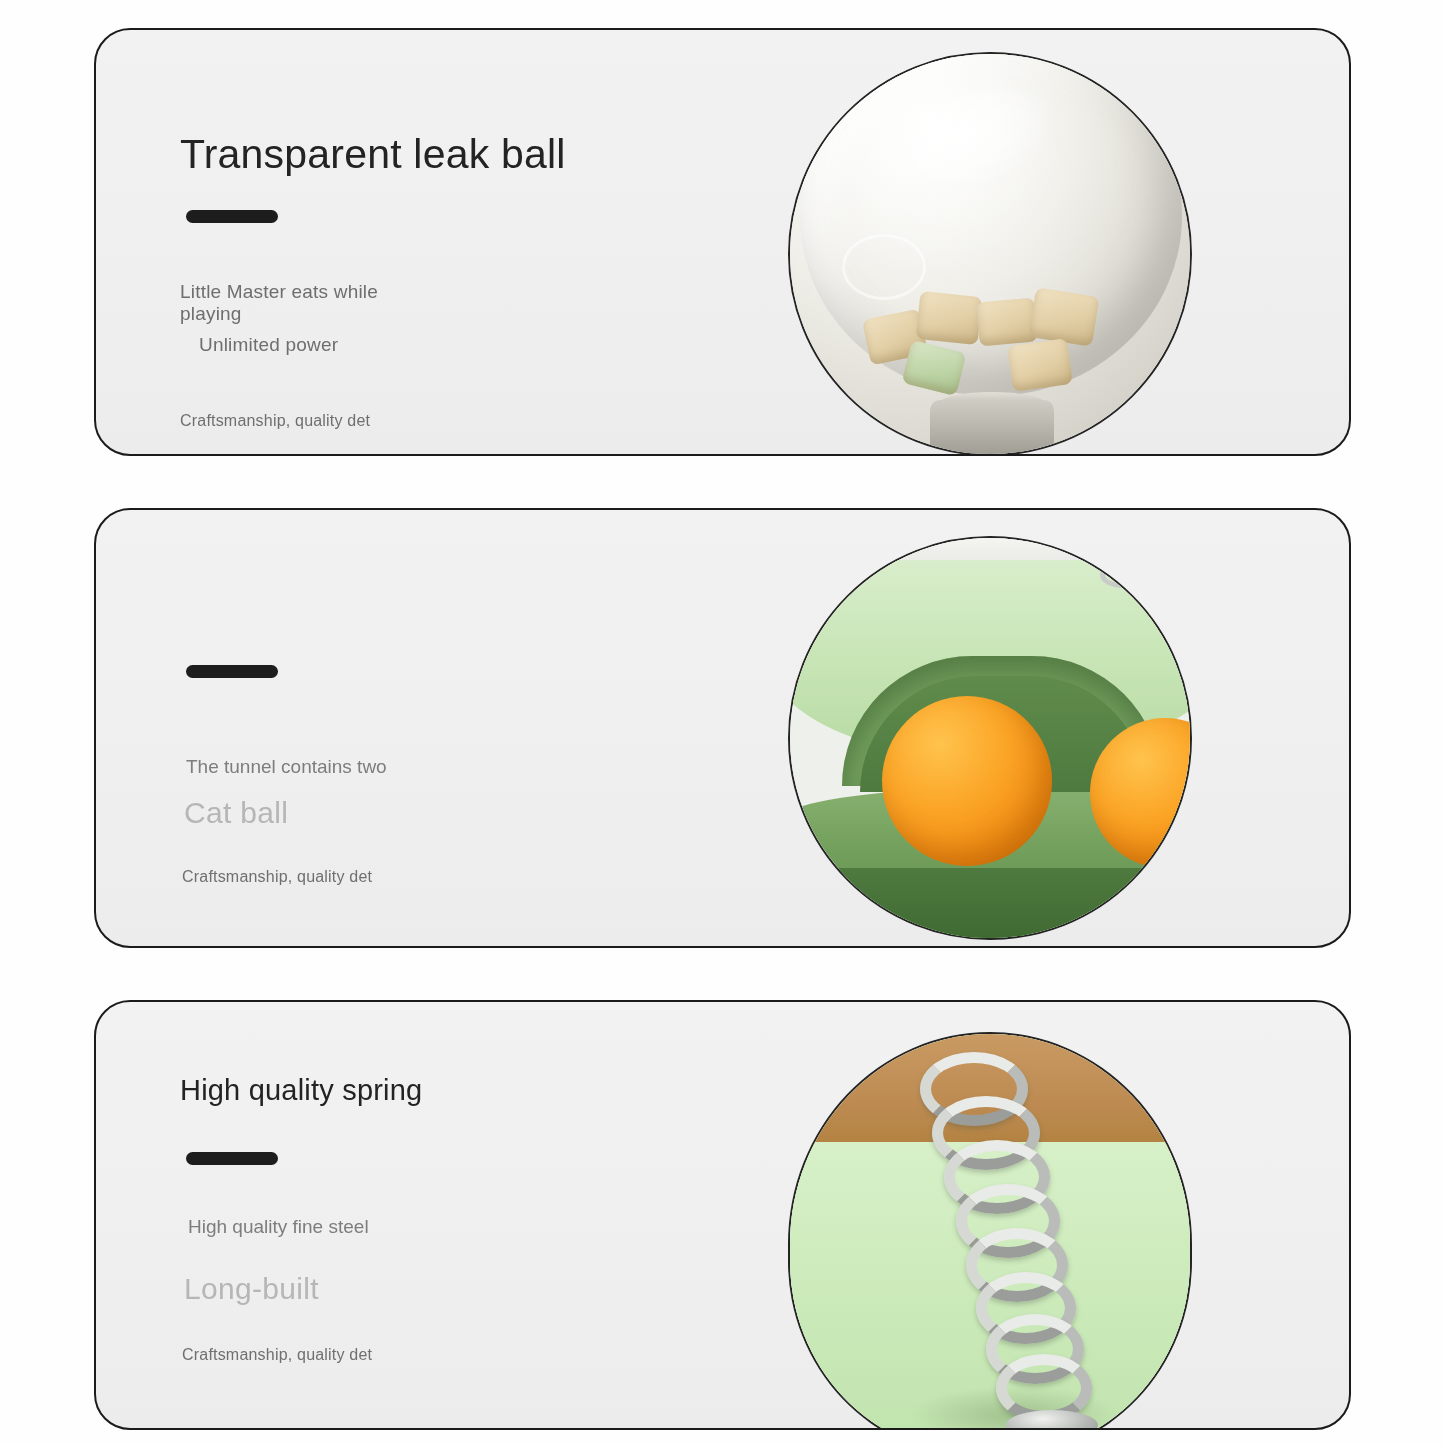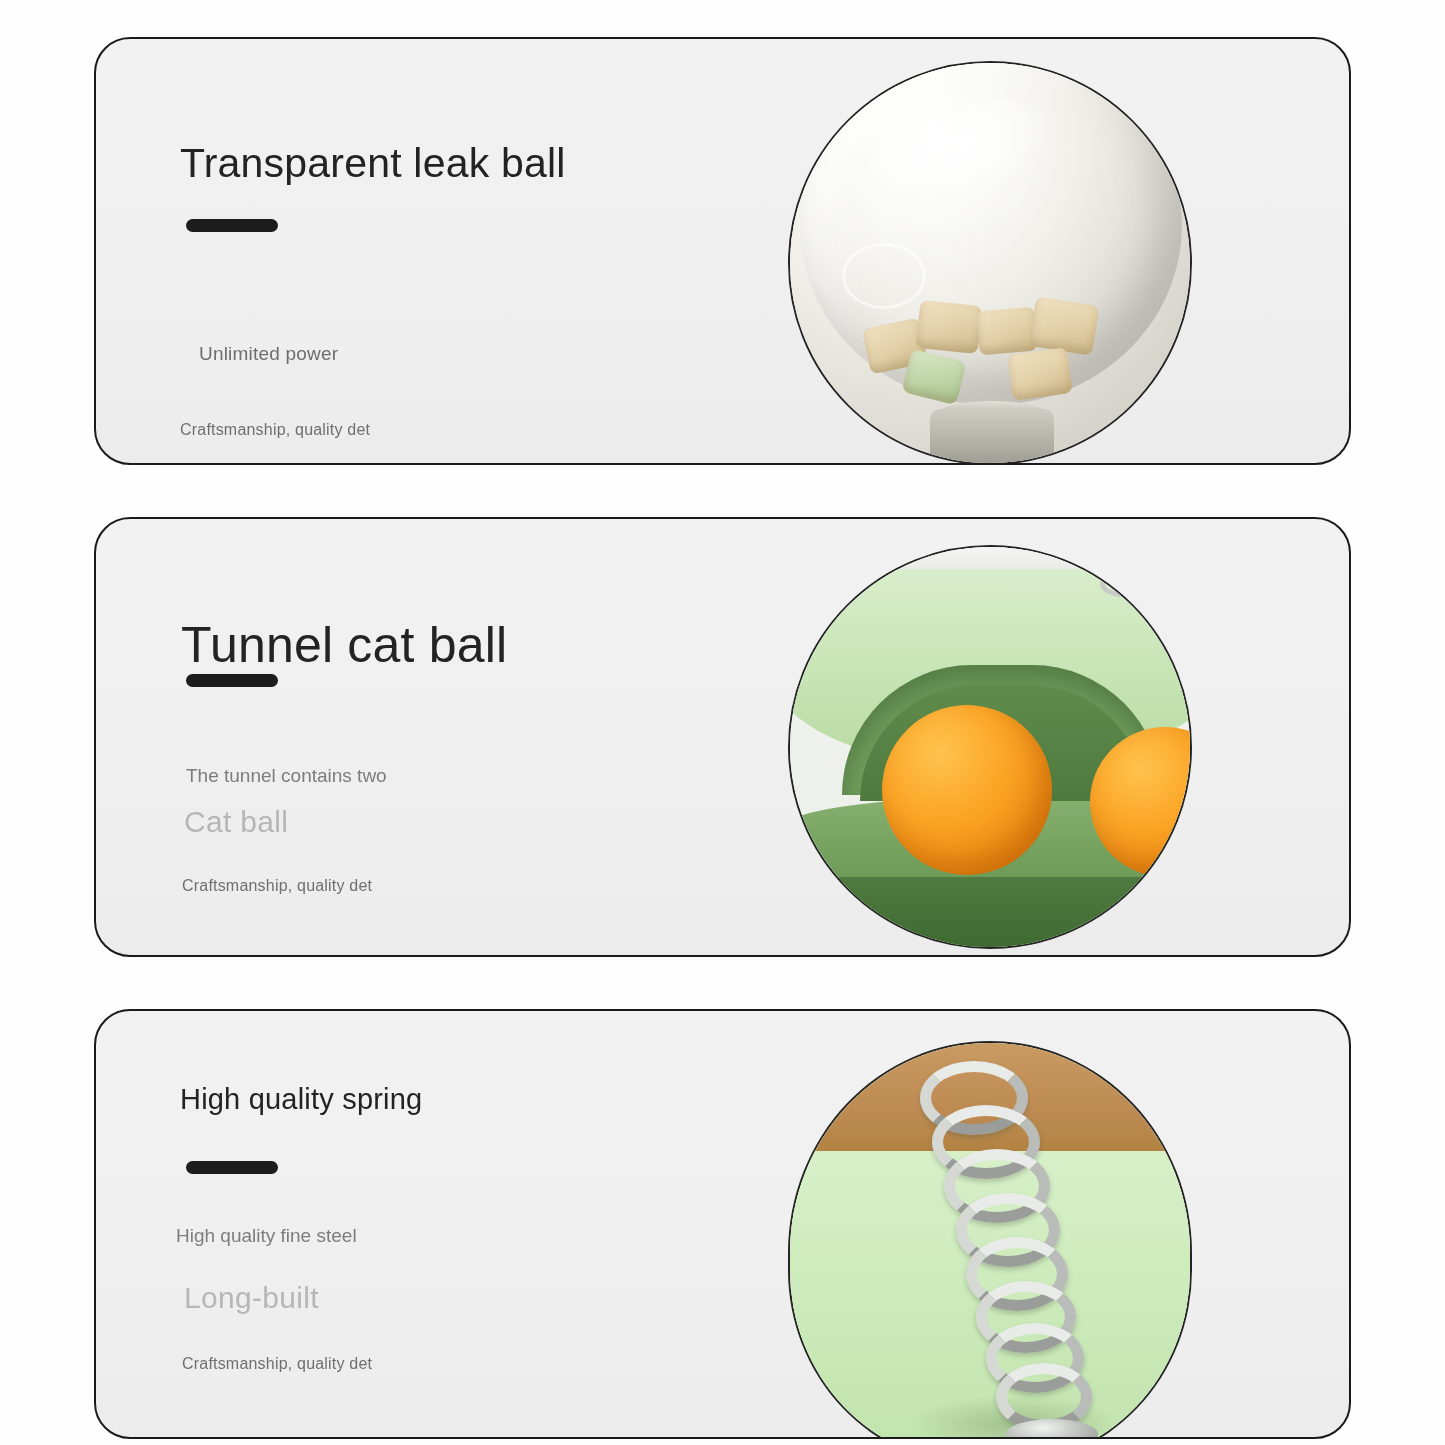--- a/index.html
+++ b/index.html
@@ -14,21 +14,21 @@
     overflow: hidden;
   }
   .page {
     width: 1445px;
     height: 1445px;
     position: relative;
     background: #fefefe;
     display: flex;
     flex-direction: column;
     justify-content: flex-start;
-    padding-top: 37px;
+    padding-top: 28px;
     box-sizing: border-box;
   }
   .card {
     position: relative;
     margin: 0 auto;
     width: 1257px;
     border: 2px solid #1b1b1b;
     border-radius: 36px;
     background: linear-gradient(180deg, #f2f2f2 0%, #efefef 60%, #ececec 100%);
     box-sizing: border-box;
@@ -98,21 +98,21 @@
   .c1-sub   { top: 232px; left: 84px; width: 230px; }
   .c1-sub2  { top: 285px; left: 84px; width: 300px; margin-left: 19px; }
   .c1-foot  { top: 344px; left: 84px; width: 260px; }
 
   
   .c2-sub   { top: 222px; left: 90px; width: 320px; }
   .c2-big   { top: 256px; left: 88px; }
   .c2-foot  { top: 320px; left: 86px; width: 260px; }
 
   
-  .c3-sub   { top: 190px; left: 80px; width: 200px; }
+  .c3-sub   { top: 190px; left: 92px; width: 200px; }
   .c3-big   { top: 240px; left: 88px; }
   .c3-foot  { top: 306px; left: 86px; width: 260px; }
 
   
   .photo {
     position: absolute;
     border-radius: 50%;
     border: 2px solid #242424;
     overflow: hidden;
   }
@@ -273,20 +273,21 @@
 </style>
 </head>
 <body>
 
 <div class="page">
 
   <section class="card card-1">
     <div class="card-inner">
       <h2 class="title title-1">Transparent leak ball</h2>
       <div class="dash dash-1"></div>
+      <p class="sub c1-sub">Little Master eats while playing</p>
       <p class="sub c1-sub2">Unlimited power</p>
       <p class="foot c1-foot">Craftsmanship, quality det</p>
 
       <div class="photo photo-1">
         <div class="p1-bg"></div>
         <div class="p1-ball"></div>
         <div class="p1-treats">
           <div class="treat t1"></div>
           <div class="treat t2"></div>
           <div class="treat t3"></div>
@@ -297,21 +298,20 @@
         <div class="p1-ring"></div>
         <div class="p1-base"></div>
         <div class="p1-high"></div>
         <div class="p1-high2"></div>
       </div>
     </div>
   </section>
 
   <section class="card card-2">
     <div class="card-inner">
-      <h2 class="title title-2">Tunnel cat ball</h2>
       <div class="dash dash-2"></div>
       <p class="sub-strong c2-sub">The tunnel contains two</p>
       <p class="big-gray c2-big">Cat ball</p>
       <p class="foot c2-foot">Craftsmanship, quality det</p>
 
       <div class="photo photo-2">
         <div class="p2-bg"></div>
         <div class="p2-top"></div>
         <div class="p2-body"></div>
         <div class="p2-floor"></div>

